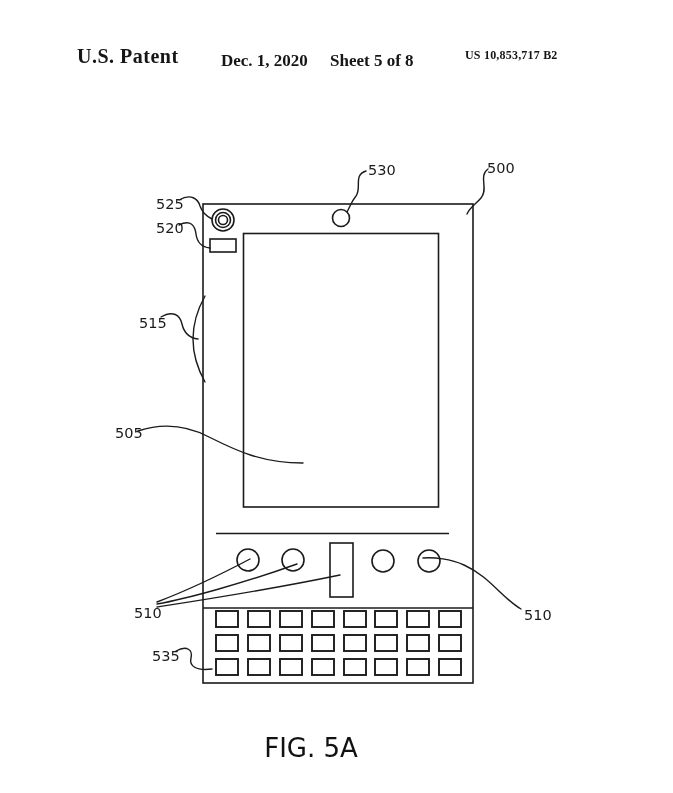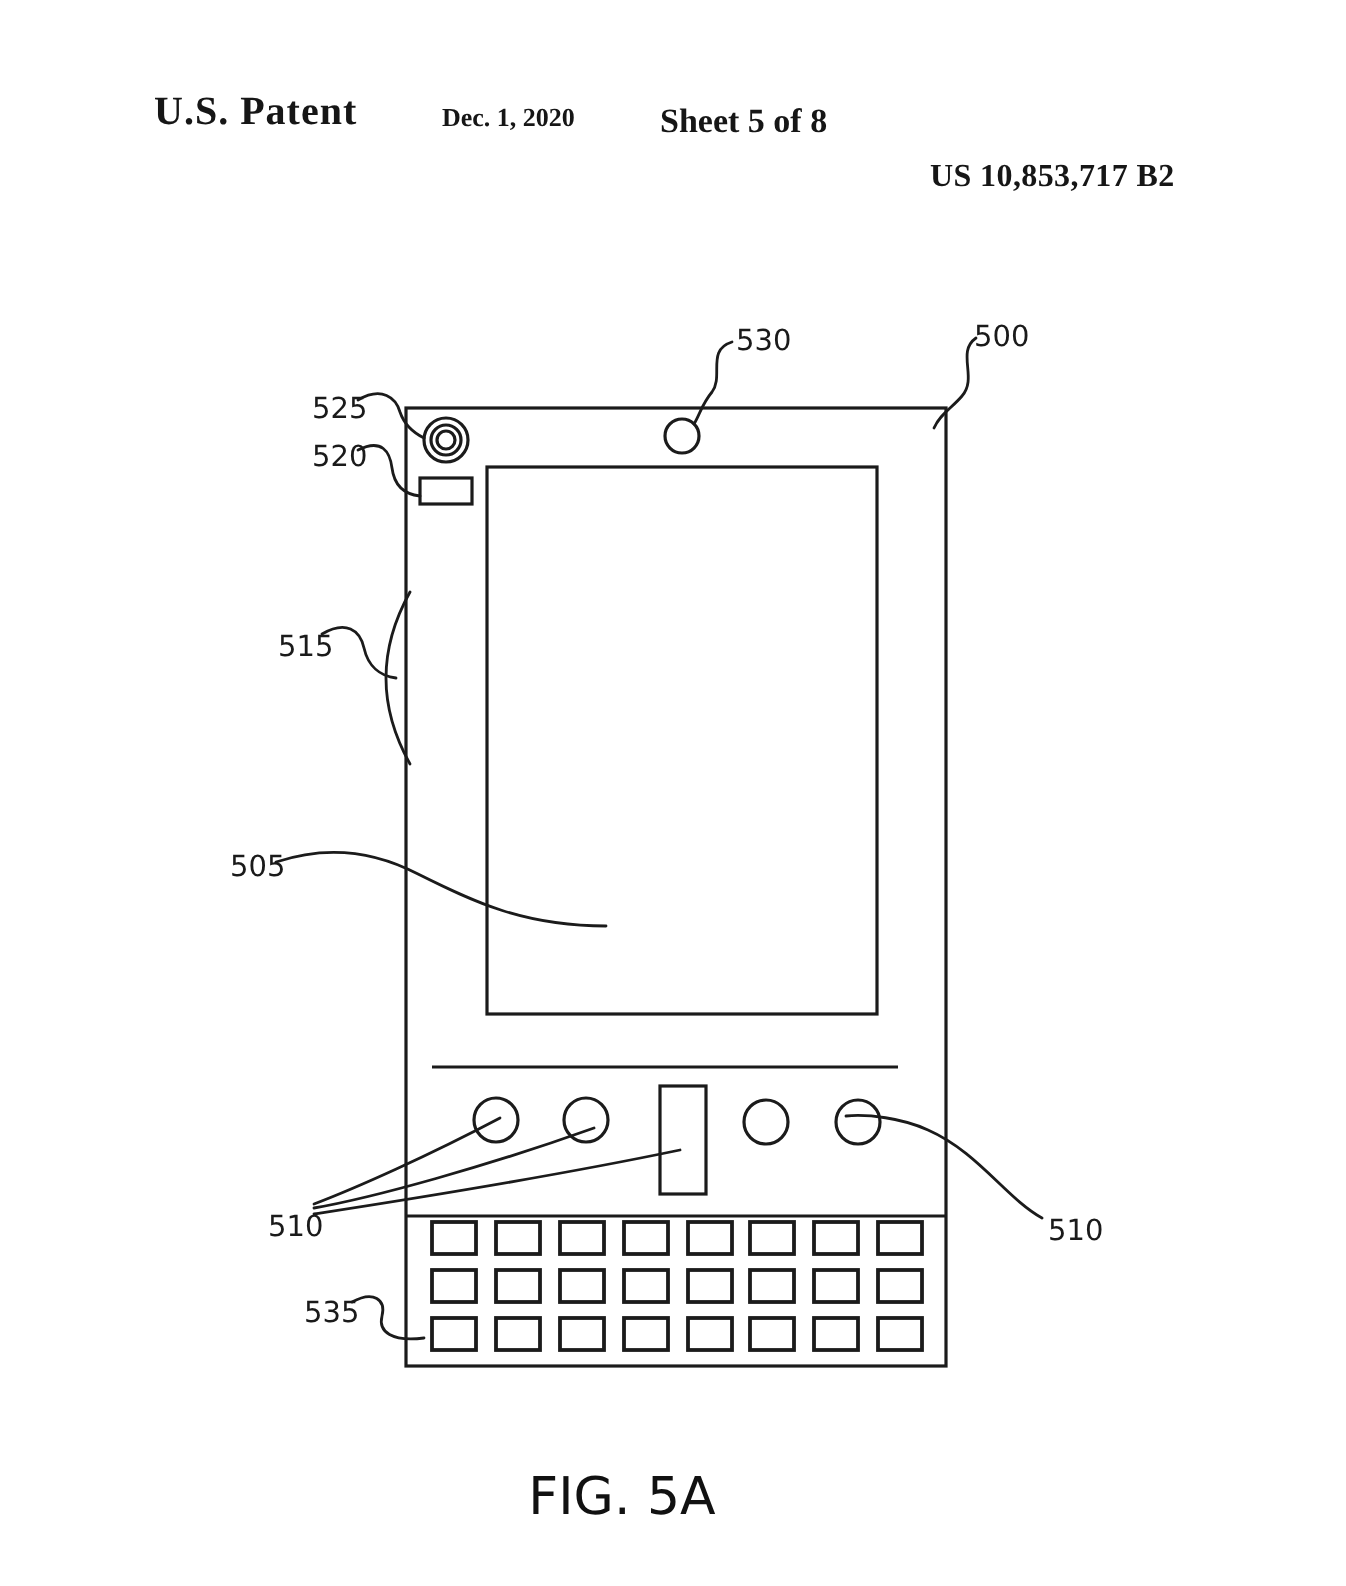--- a/index.html
+++ b/index.html
@@ -7,23 +7,23 @@
     position:relative;
     width:673px;height:793px;
     background:#ffffff;
     overflow:hidden;
     font-family:"Liberation Serif", serif;
     color:#111;
     padding-left:40px;
   }
   .hdr{position:absolute;white-space:nowrap;font-weight:bold;color:#161616;}
   .hdr-title{left:77px;top:45px;font-size:20px;letter-spacing:0.5px;}
-  .hdr-date{left:221px;top:51px;font-size:13px;}
+  .hdr-date{left:221px;top:51px;font-size:17px;}
   .hdr-sheet{left:330px;top:51px;font-size:17px;}
-  .hdr-patnum{left:465px;top:48px;font-size:16px;letter-spacing:0.2px;margin-top:32px;}
+  .hdr-patnum{left:465px;top:48px;font-size:12px;letter-spacing:0.2px;}
   svg.figure{position:absolute;left:0;top:0;}
   .ln{fill:none;stroke:#1b1b1b;stroke-width:1.6;}
   .ln-thin{fill:none;stroke:#1b1b1b;stroke-width:1.4;}
   .lead{fill:none;stroke:#1b1b1b;stroke-width:1.4;stroke-linecap:round;}
   .key{fill:none;stroke:#1b1b1b;stroke-width:1.9;}
   .reftext{
     font-family:"DejaVu Sans", sans-serif;
     font-size:14.5px;
     fill:#1a1a1a;
   }

